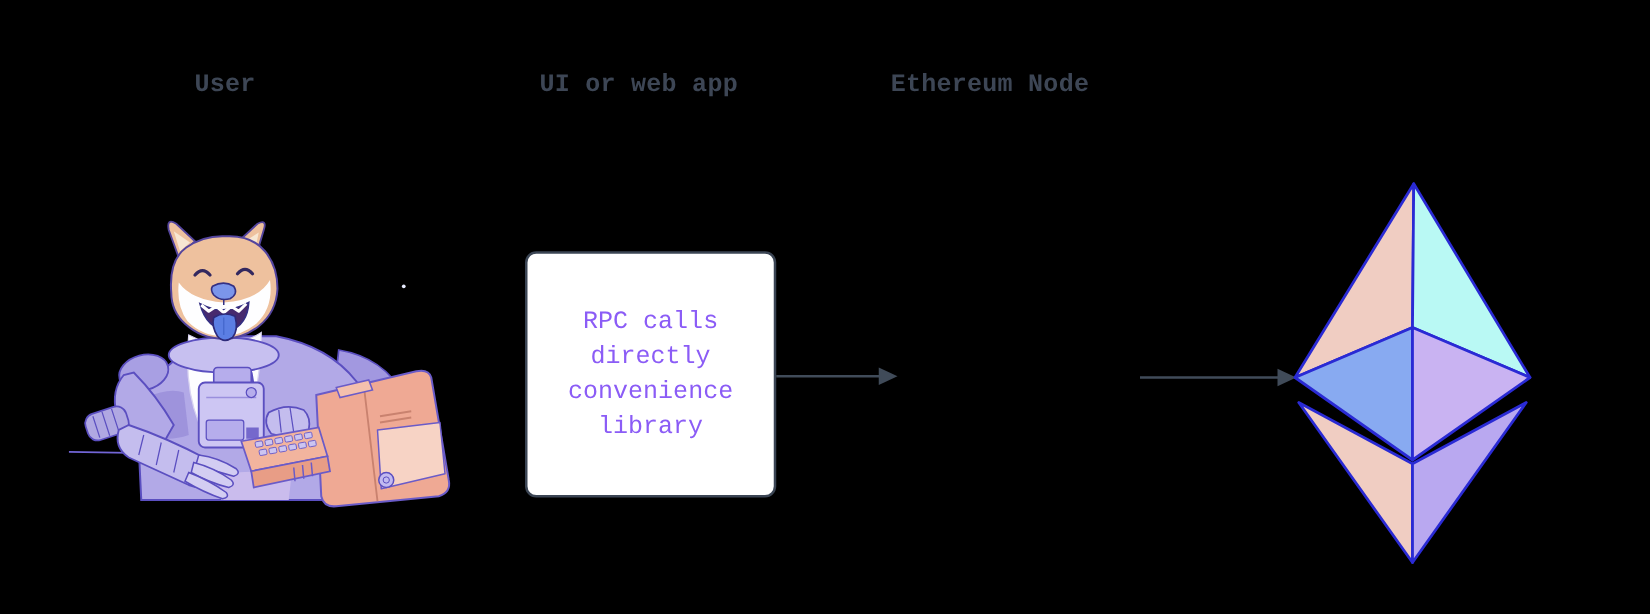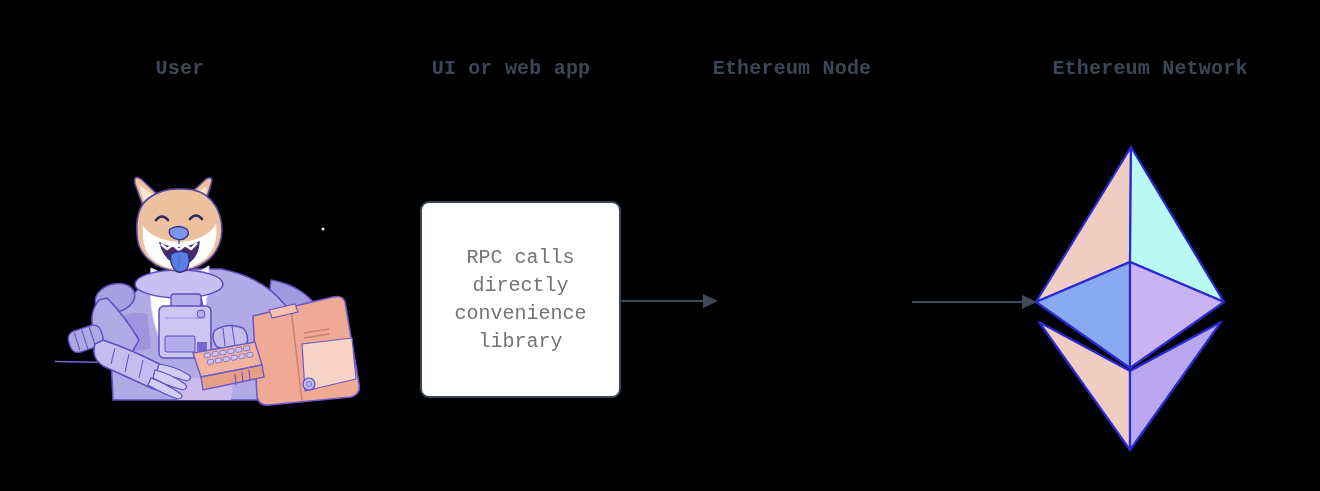--- a/index.html
+++ b/index.html
@@ -12,21 +12,21 @@
     color:#3d4655;font-weight:bold;font-size:20px;white-space:nowrap;
     letter-spacing:.2px;
   }
   #label-user{left:180px;}
   #label-ui{left:511px;}
   #label-node{left:792px;}
   #label-network{left:1150px;}
   .node-box{
     position:absolute;background:#ffffff;border:2px solid #3b4554;border-radius:9px;
     display:flex;flex-direction:column;align-items:center;justify-content:center;
-    color:#737373;font-size:20px;line-height:28px;text-align:center;
+    color:#8b5cf6;font-size:20px;line-height:28px;text-align:center;
     box-sizing:border-box;
   }
   #box-rpc{left:420px;top:201px;width:201px;height:197px;}
   #box-geth{left:718px;top:203px;width:194px;height:194px;font-size:21px;}
   .arrow{position:absolute;height:14px;}
   .arrow .shaft{position:absolute;left:0;right:11px;top:5.75px;height:2.5px;background:#404b59;}
   .arrow .head{
     position:absolute;right:0;top:0;width:0;height:0;
     border-left:15px solid #404b59;border-top:7px solid transparent;border-bottom:7px solid transparent;
   }
@@ -37,21 +37,20 @@
   #eth-logo{left:1030px;top:140px;}
 </style>
 </head>
 <body>
 
 <div class="canvas">
 
   <div class="col-label" id="label-user">User</div>
   <div class="col-label" id="label-node">Ethereum Node</div>
   <div class="col-label" id="label-ui">UI or web app</div>
-  <div class="col-label" id="label-network">Ethereum Network</div>
 
   <svg class="illo" id="doge-illustration" width="330" height="265" viewBox="0 0 330 265">
 
     <path d="M0 213.5 L61 214.5" stroke="#7265d6" stroke-width="1.5" fill="none"></path>
 
     <path d="M216 132 Q252 138 268 168 Q274 182 268 196 L244 200 Q224 172 214 150 Z" fill="#a298e0" stroke="#5b4fc0" stroke-width="1.4"></path>
 
     <path d="M58 252 L56 210 Q52 170 74 150 Q96 127 124 121 L166 121 Q208 129 230 157 Q248 179 252 208 L254 252 Z" fill="#b2a9e7" stroke="#5b4fc0" stroke-width="1.6"></path>
     <path d="M62 170 Q80 162 92 166 L96 200 Q78 206 66 200 Z" fill="#988dda" opacity="0.8"></path>
     <path d="M206 170 Q222 178 230 196 L232 222 Q214 220 204 210 Z" fill="#988dda" opacity="0.8"></path>

